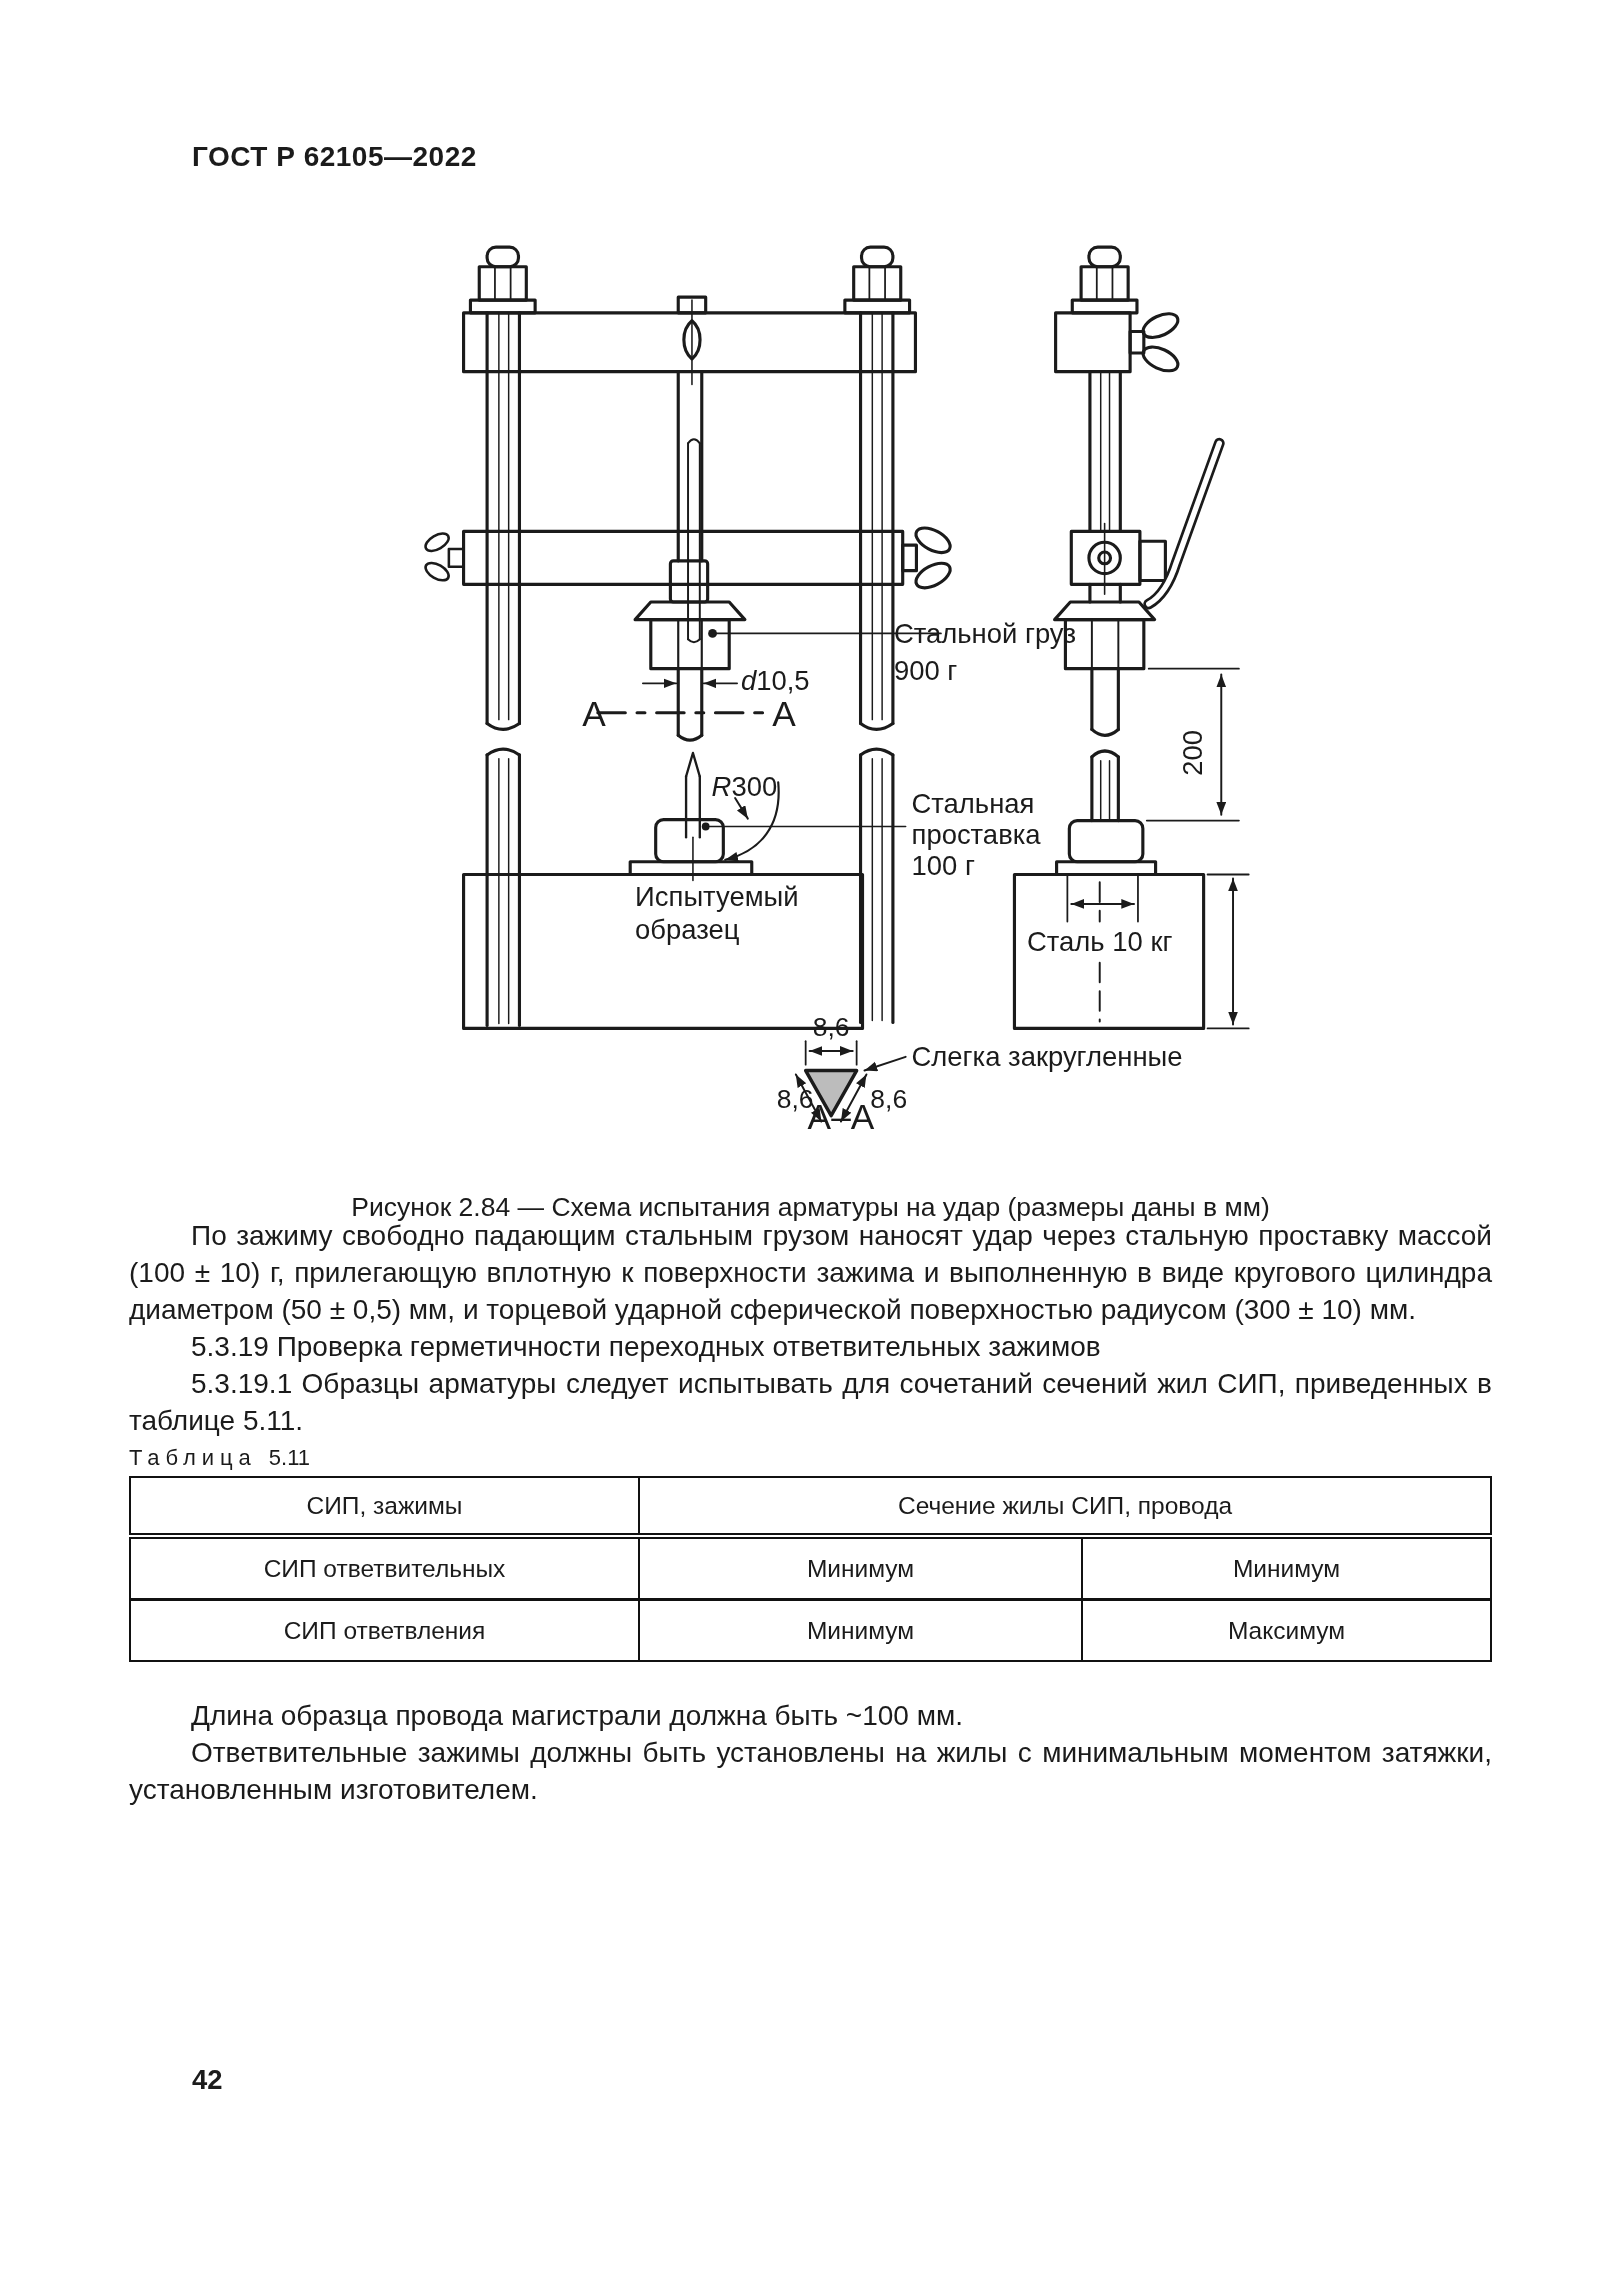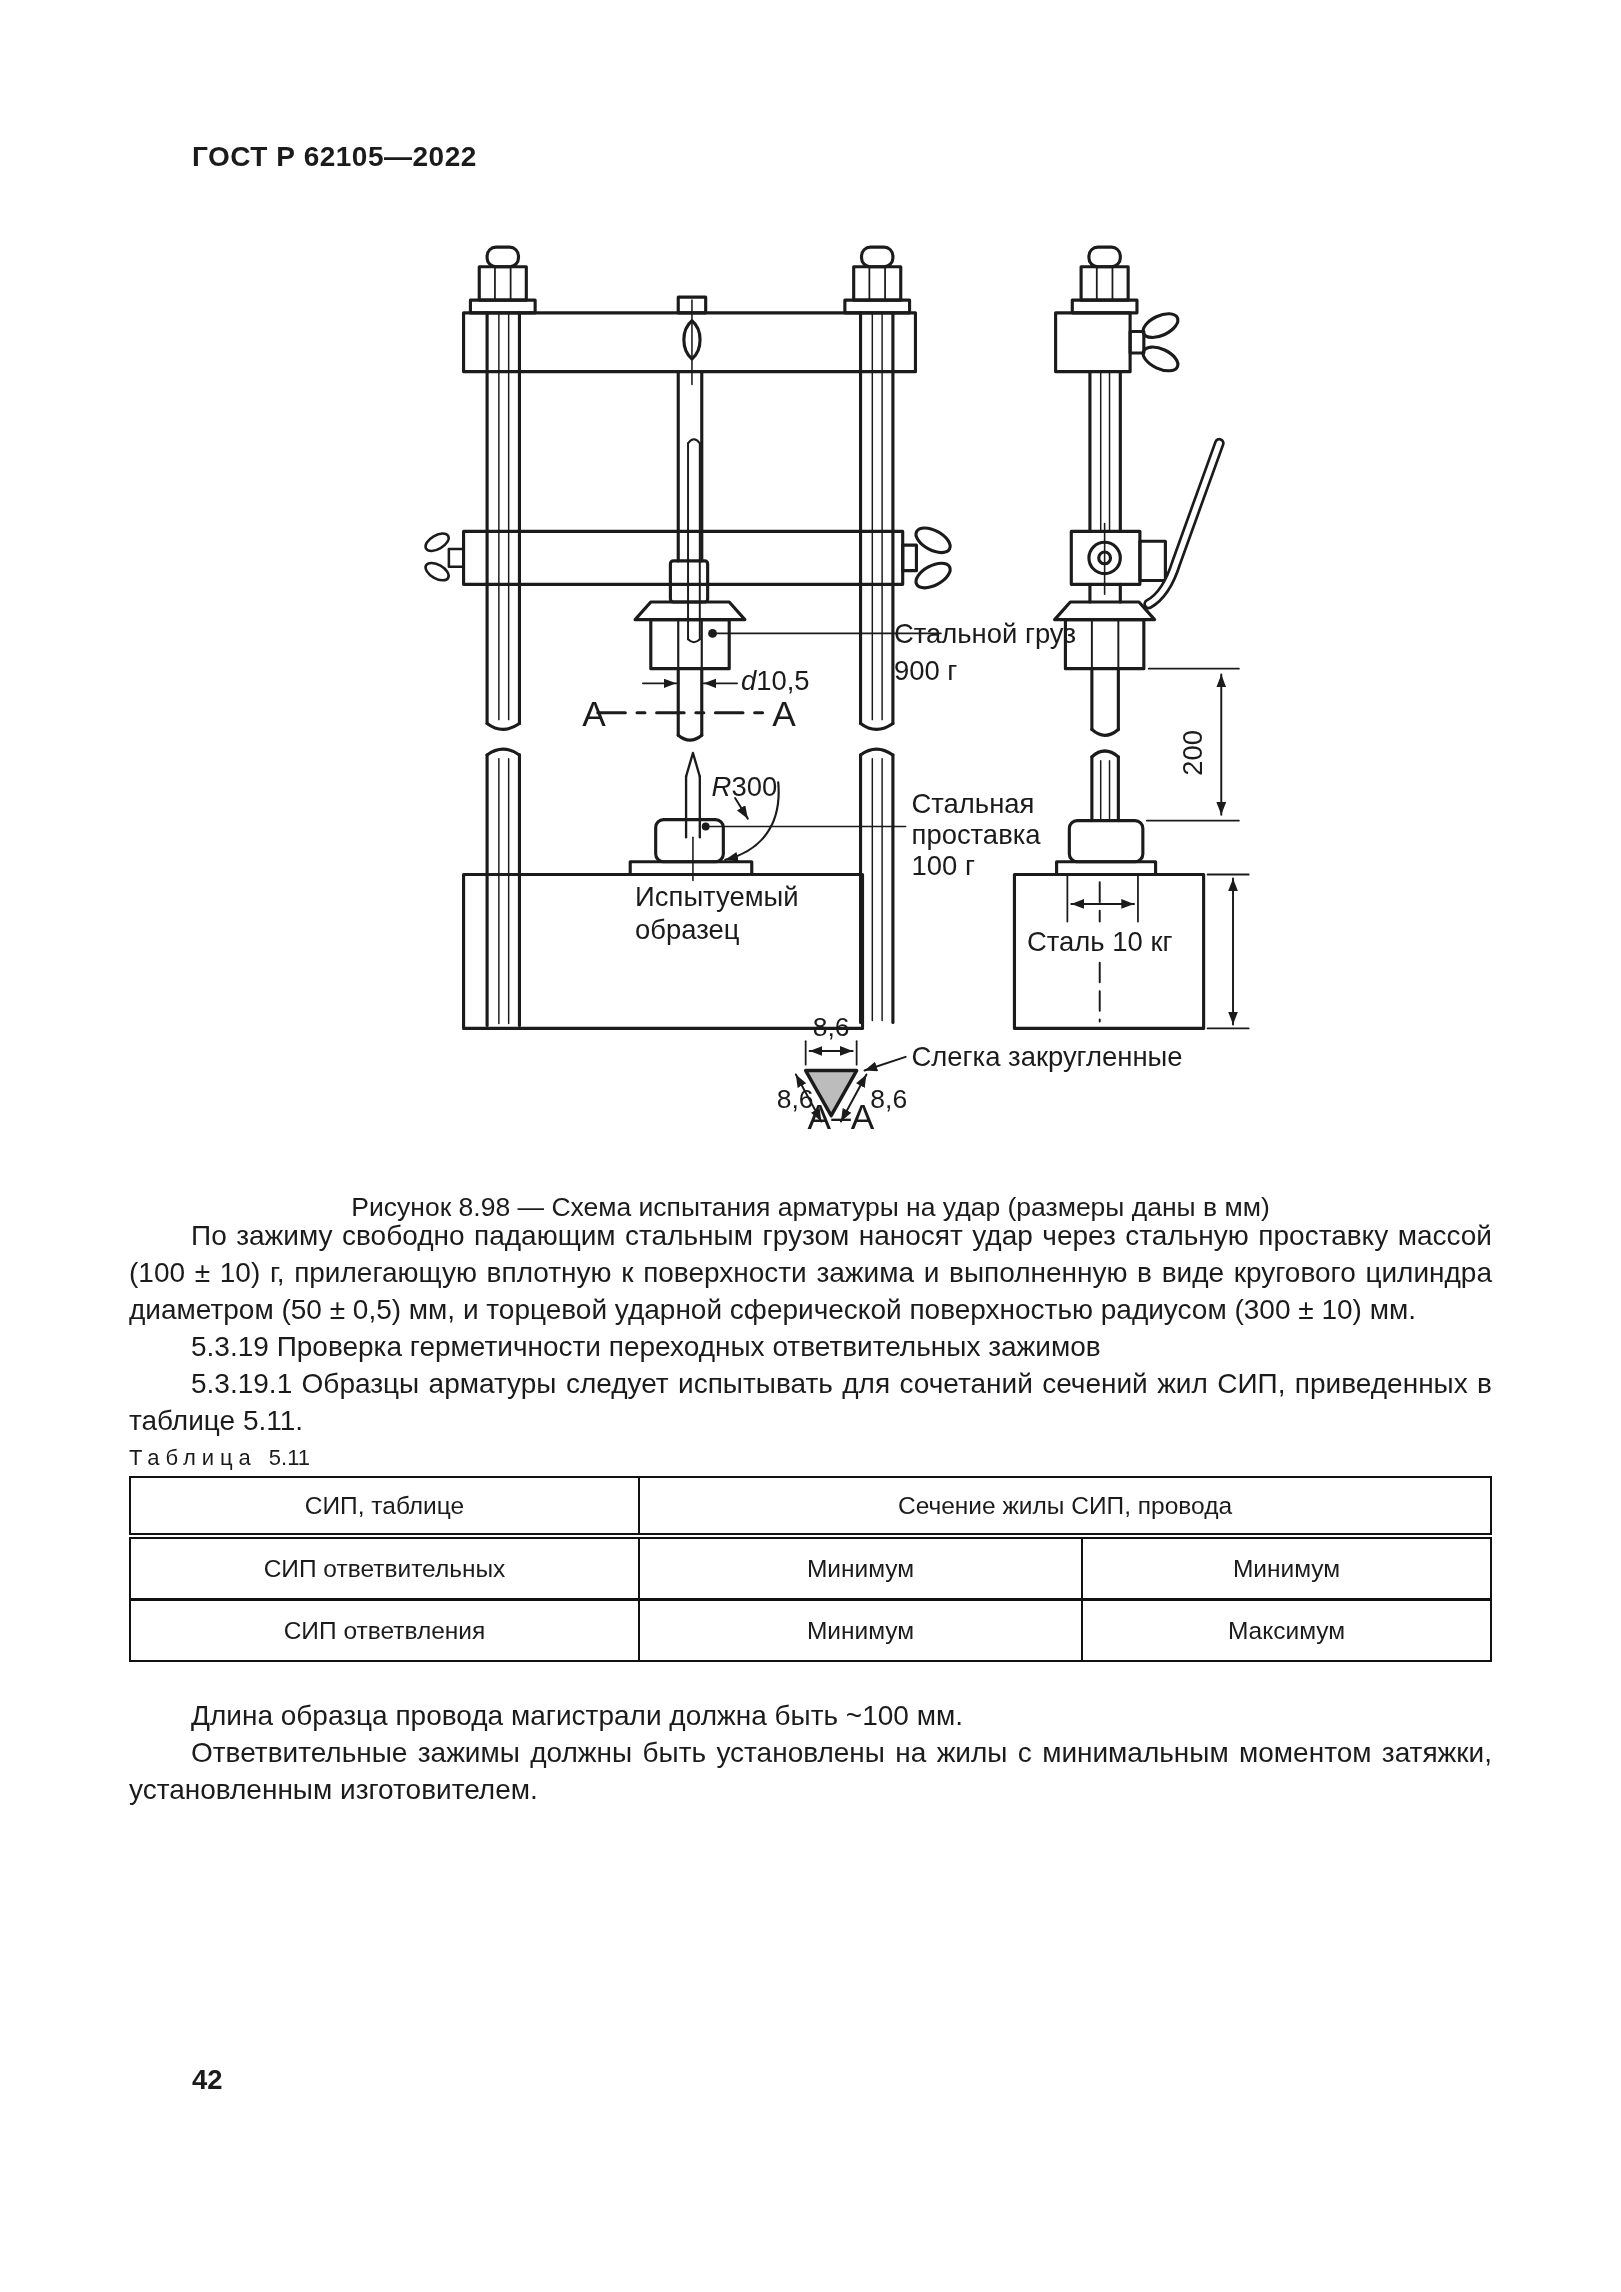--- a/index.html
+++ b/index.html
@@ -255,38 +255,38 @@
     <text x="800" y="741" font-size="36" text-anchor="middle">А</text>
     <text x="848" y="1057" font-size="27" text-anchor="middle">8,6</text>
     <text x="830" y="1130" font-size="27" text-anchor="end">8,6</text>
     <text x="888" y="1130" font-size="27">8,6</text>
     <text x="930" y="1087">Слегка закругленные</text>
     <text x="858" y="1152" font-size="36" text-anchor="middle">А–А</text>
   </g>
 </svg>
 </div>
 
-<div class="abs fig-caption">Рисунок 8.98 — Схема испытания арматуры на удар (размеры даны в мм)</div>
+<div class="abs fig-caption">Рисунок 2.84 — Схема испытания арматуры на удар (размеры даны в мм)</div>
 
 <div class="abs body-flow">
   <p>По зажиму свободно падающим стальным грузом наносят удар через стальную проставку массой (100 ± 10) г, прилегающую вплотную к поверхности зажима и выполненную в виде кругового цилиндра диаметром (50 ± 0,5) мм, и торцевой ударной сферической поверхностью радиусом (300 ± 10) мм.</p>
   <p class="h-bold">5.3.19 Проверка герметичности переходных ответвительных зажимов</p>
   <p>5.3.19.1 Образцы арматуры следует испытывать для сочетаний сечений жил СИП, приведенных в таблице 5.11.</p>
 
   <p class="tbl-label"><span class="spaced">Таблица</span>&nbsp;&nbsp;<span>5.11</span></p>
 
   <table class="gost">
     <colgroup>
         <col style="width:509px">
         <col style="width:443px">
         <col>
       </colgroup>
     <tbody>
         <tr class="head">
-      <td>СИП, таблице</td>
+      <td>СИП, зажимы</td>
       <td colspan="2">Сечение жилы СИП, провода</td>
     </tr>
     <tr class="r1">
       <td>СИП ответвительных</td>
       <td>Минимум</td>
       <td>Минимум</td>
     </tr>
     <tr class="r2">
       <td>СИП ответвления</td>
       <td>Минимум</td>

